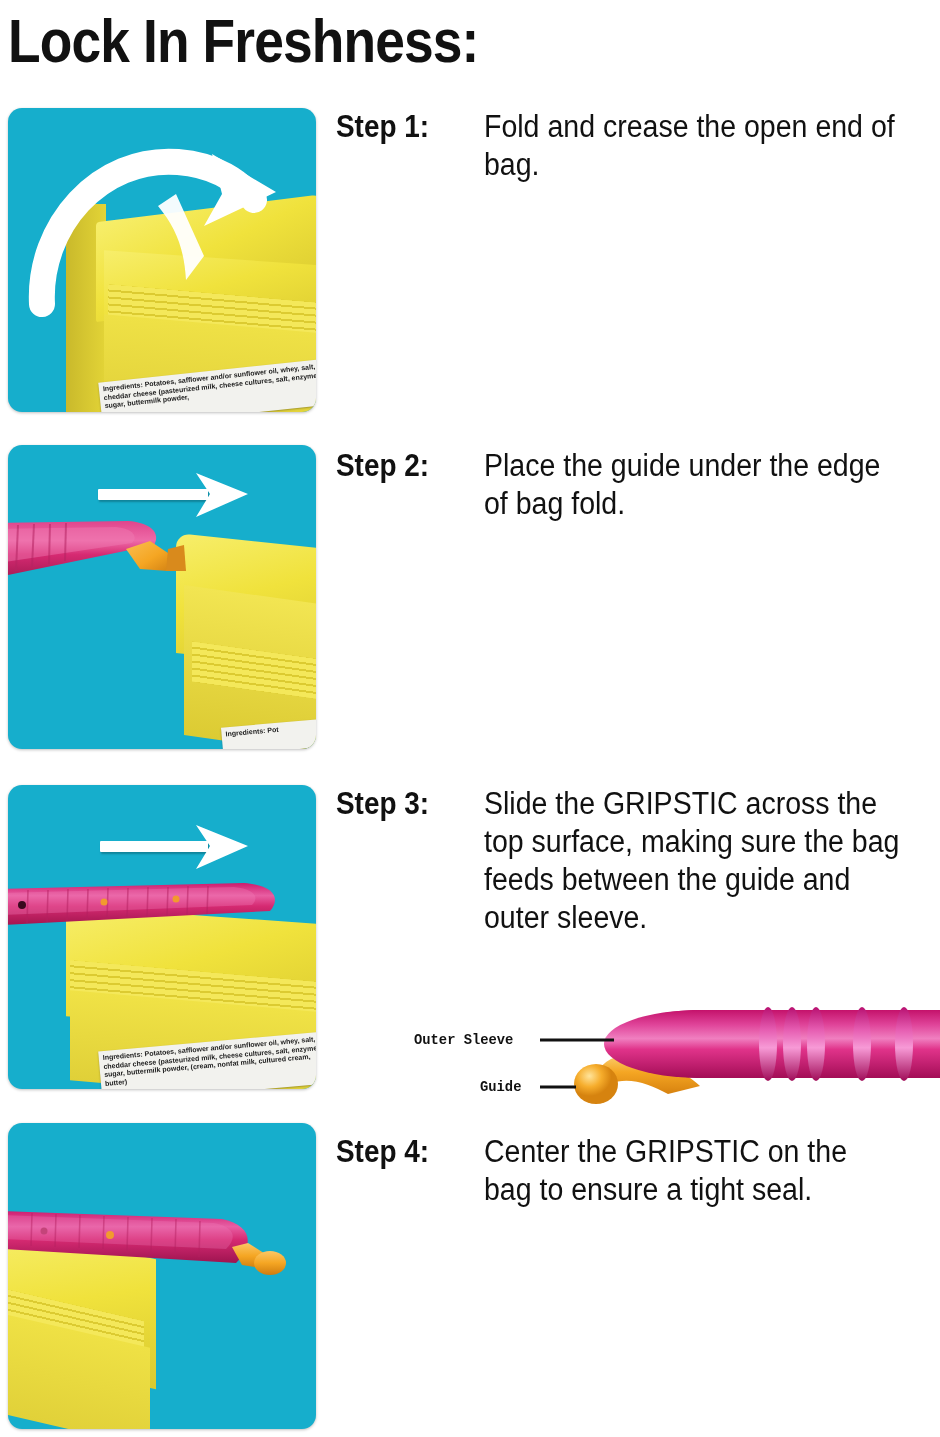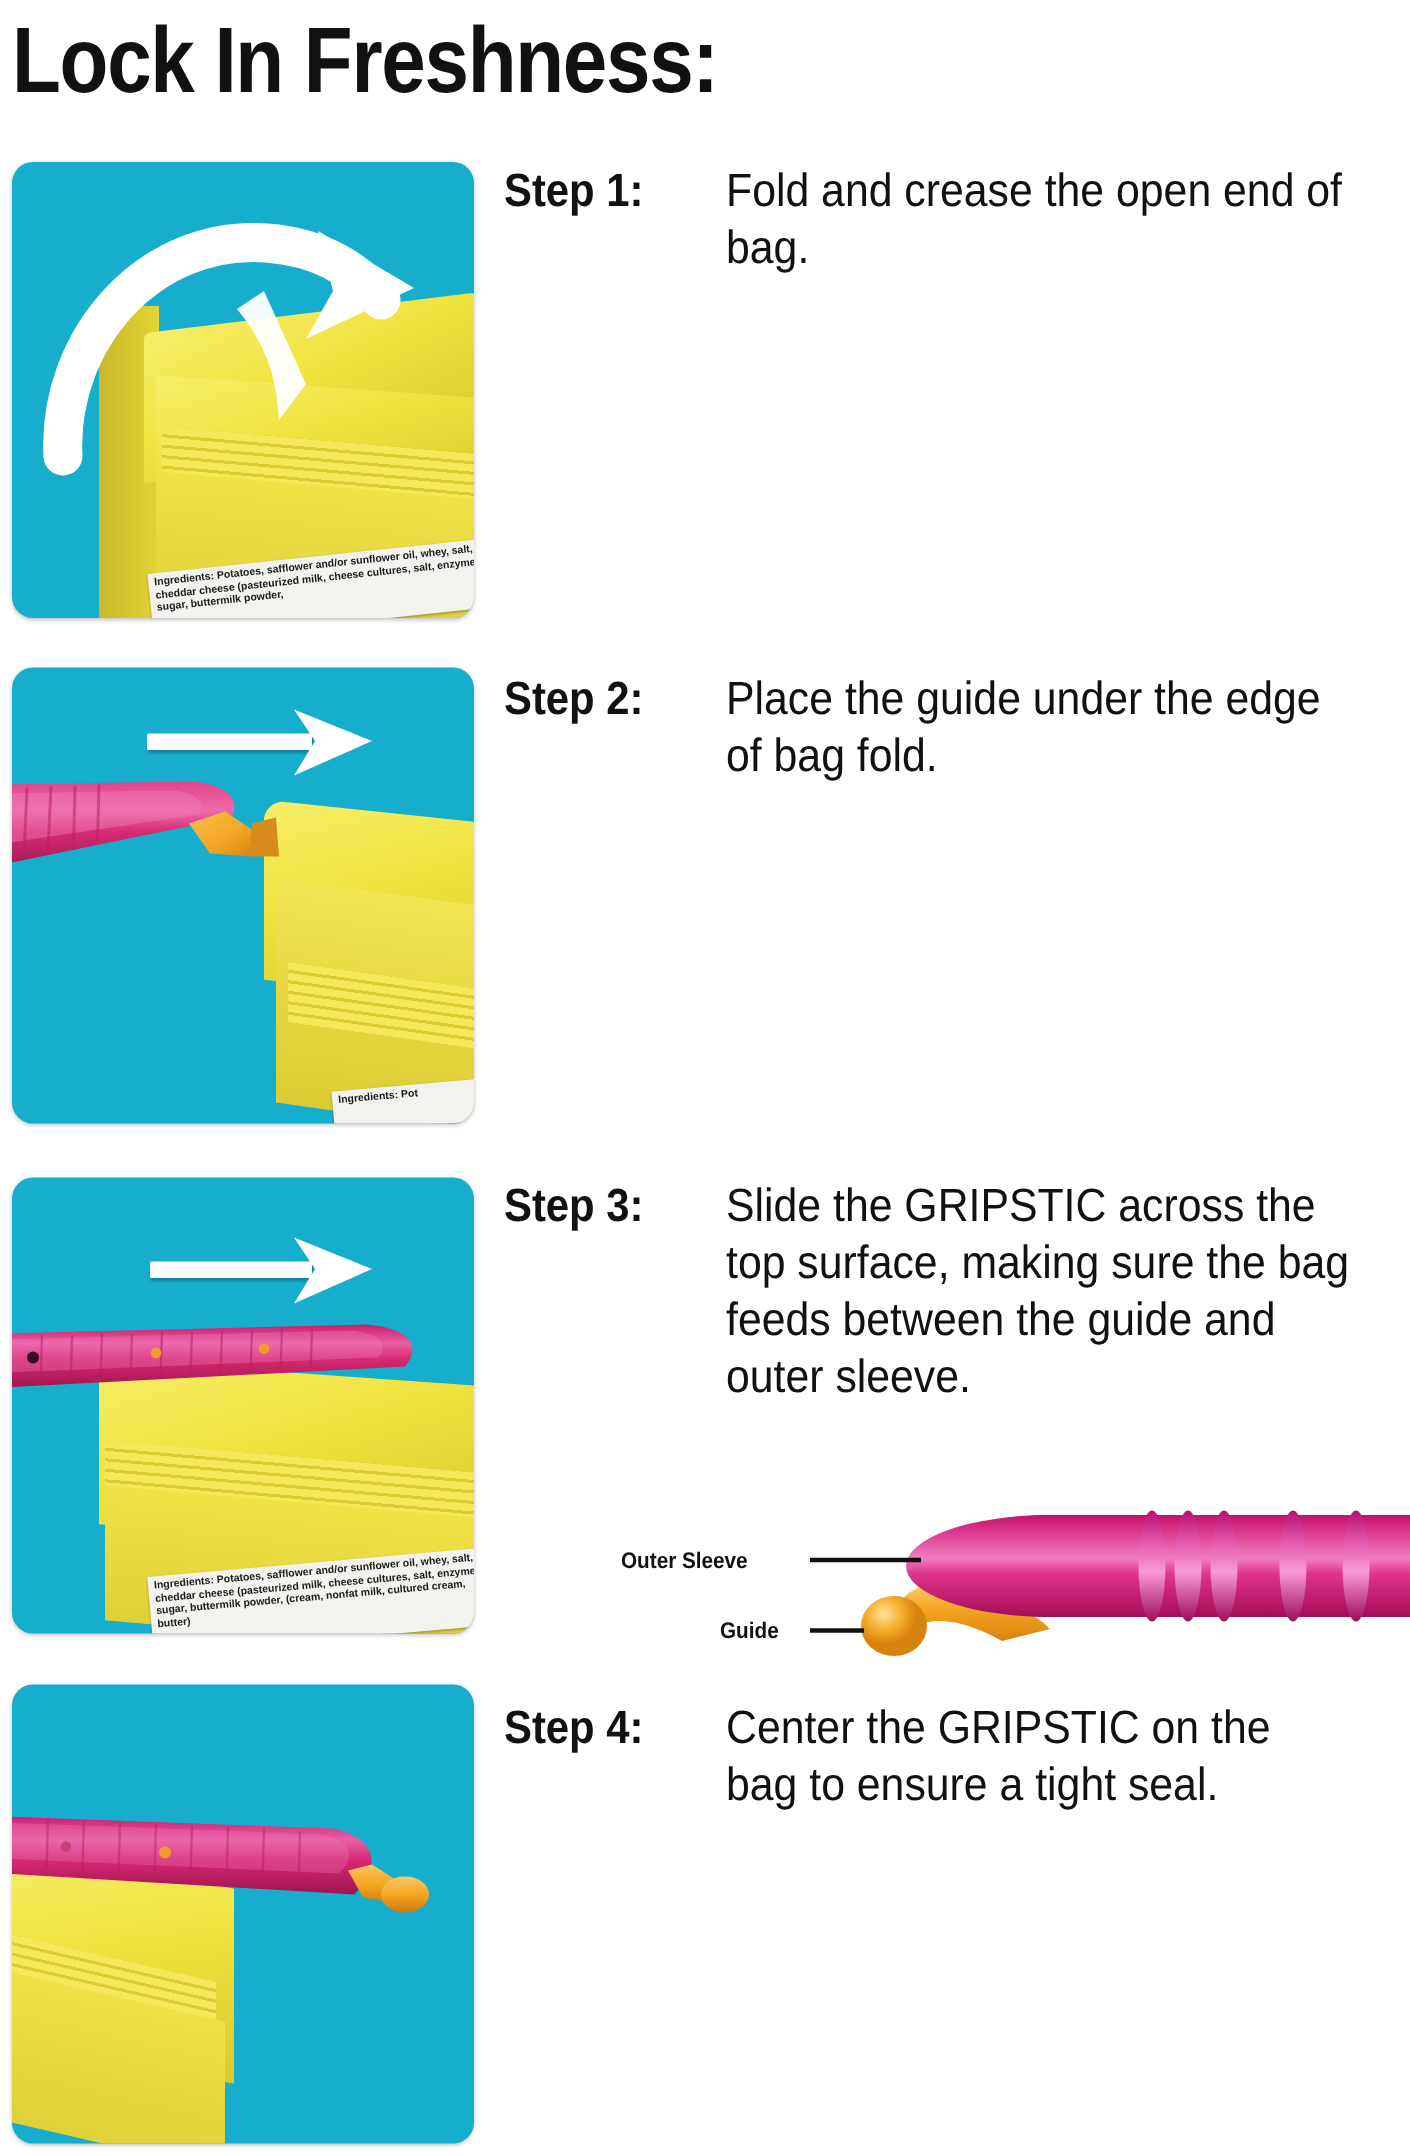--- a/index.html
+++ b/index.html
@@ -64,21 +64,21 @@
     font-size:31px;line-height:38px;font-weight:400;
     transform:scaleX(0.92);transform-origin:left top;
     color:#111;
   }
   #row-1 .step-label,#row-1 .step-text{top:8px;}
   #row-2 .step-label,#row-2 .step-text{top:10px;}
   #row-3 .step-label,#row-3 .step-text{top:8px;}
   #row-4 .step-label,#row-4 .step-text{top:18px;}
 
   
-  #gripstic-diagram{position:absolute;left:400px;top:565px;width:540px;height:115px;}
+  #gripstic-diagram{position:absolute;left:400px;top:565px;width:540px;height:115px;font-family:Liberation Mono, monospace;}
   .diag-label{
     position:absolute;font-weight:700;font-size:15px;color:#111;
     transform:scaleX(0.92);transform-origin:left center;white-space:nowrap;
   }
 </style>
 </head>
 <body>
 
 <div id="page-title">Lock In Freshness:</div>
 

